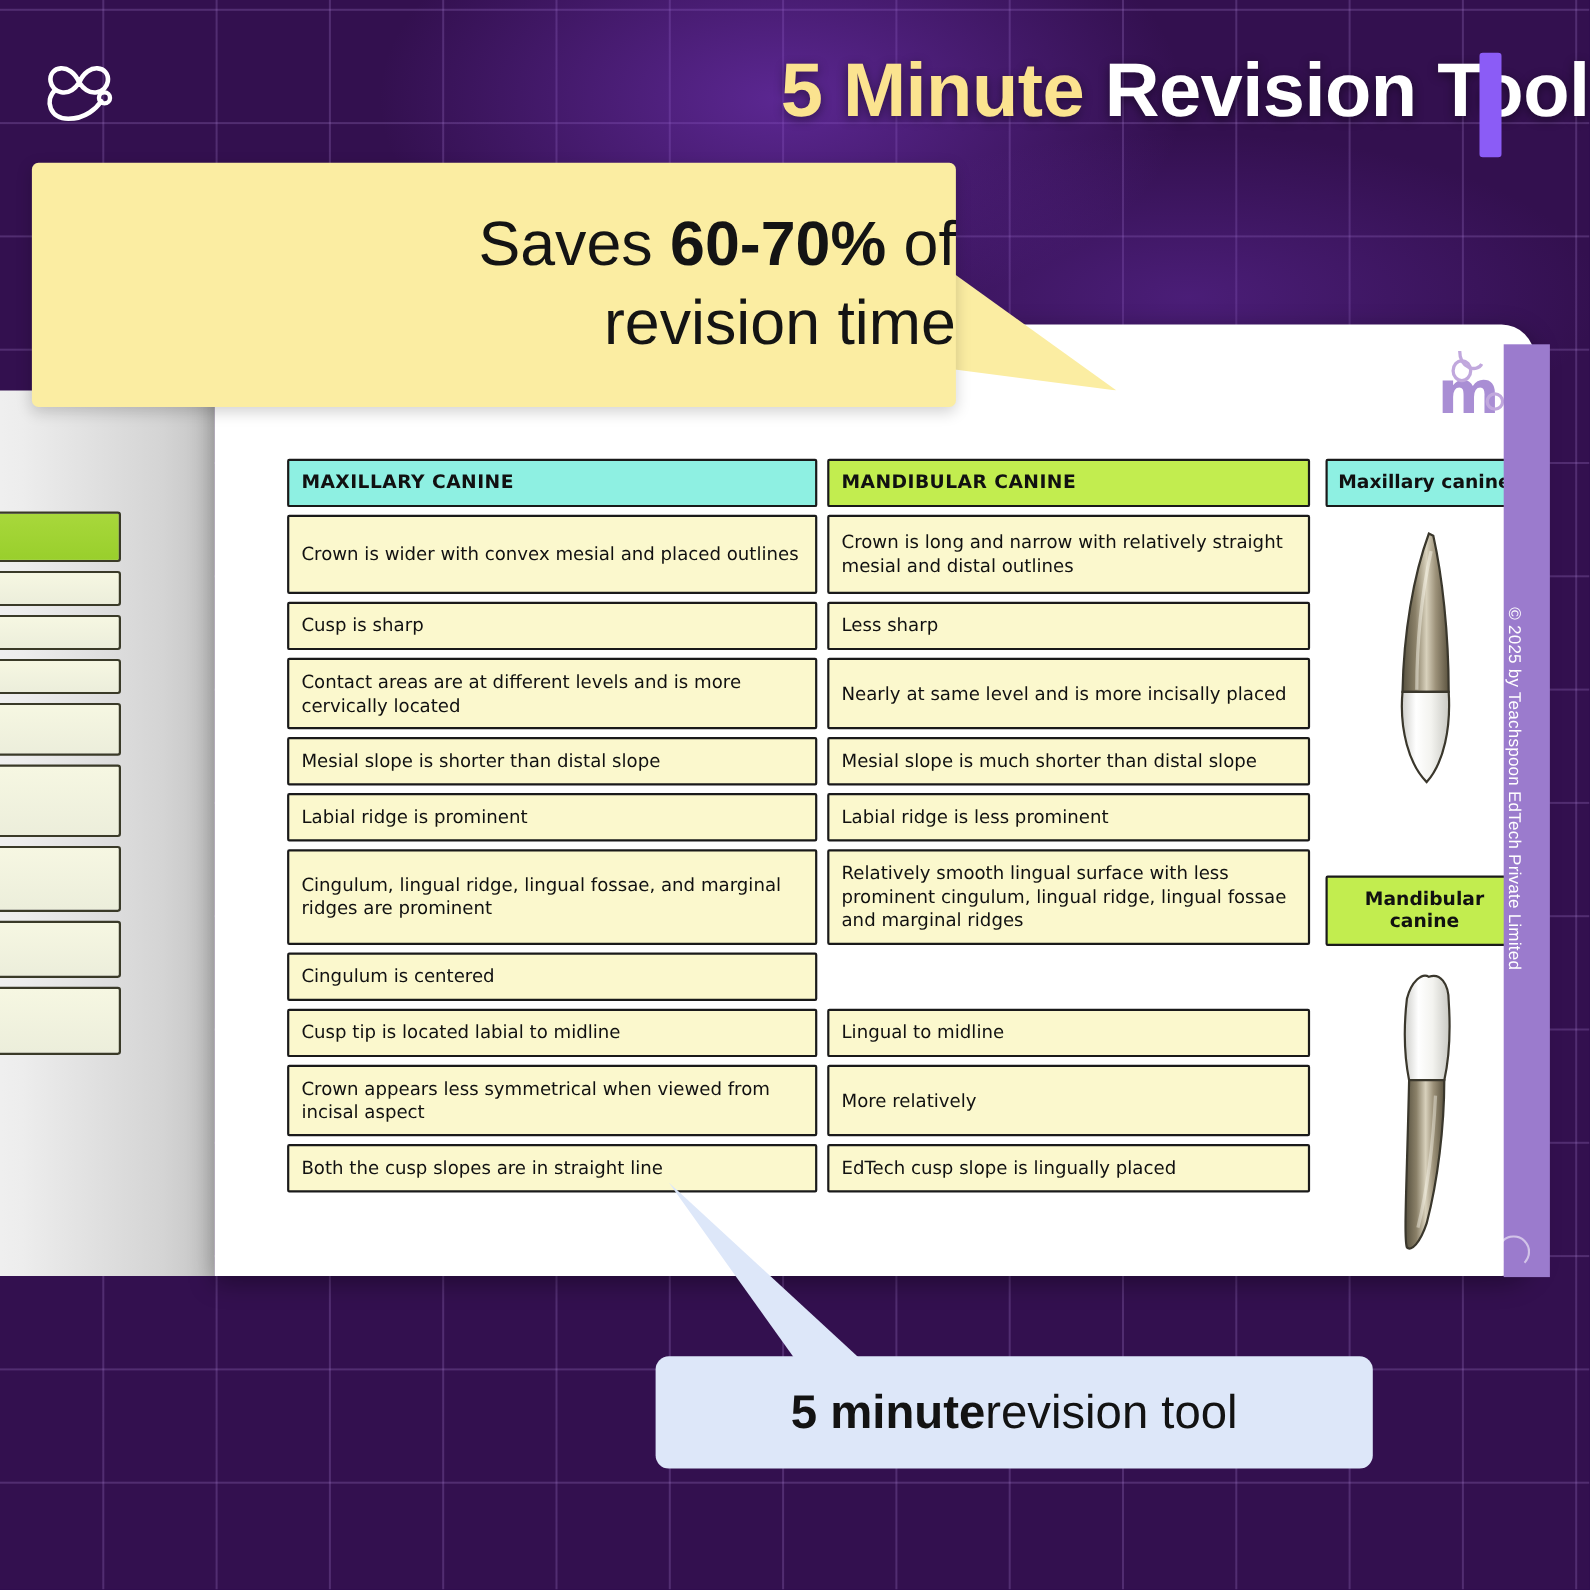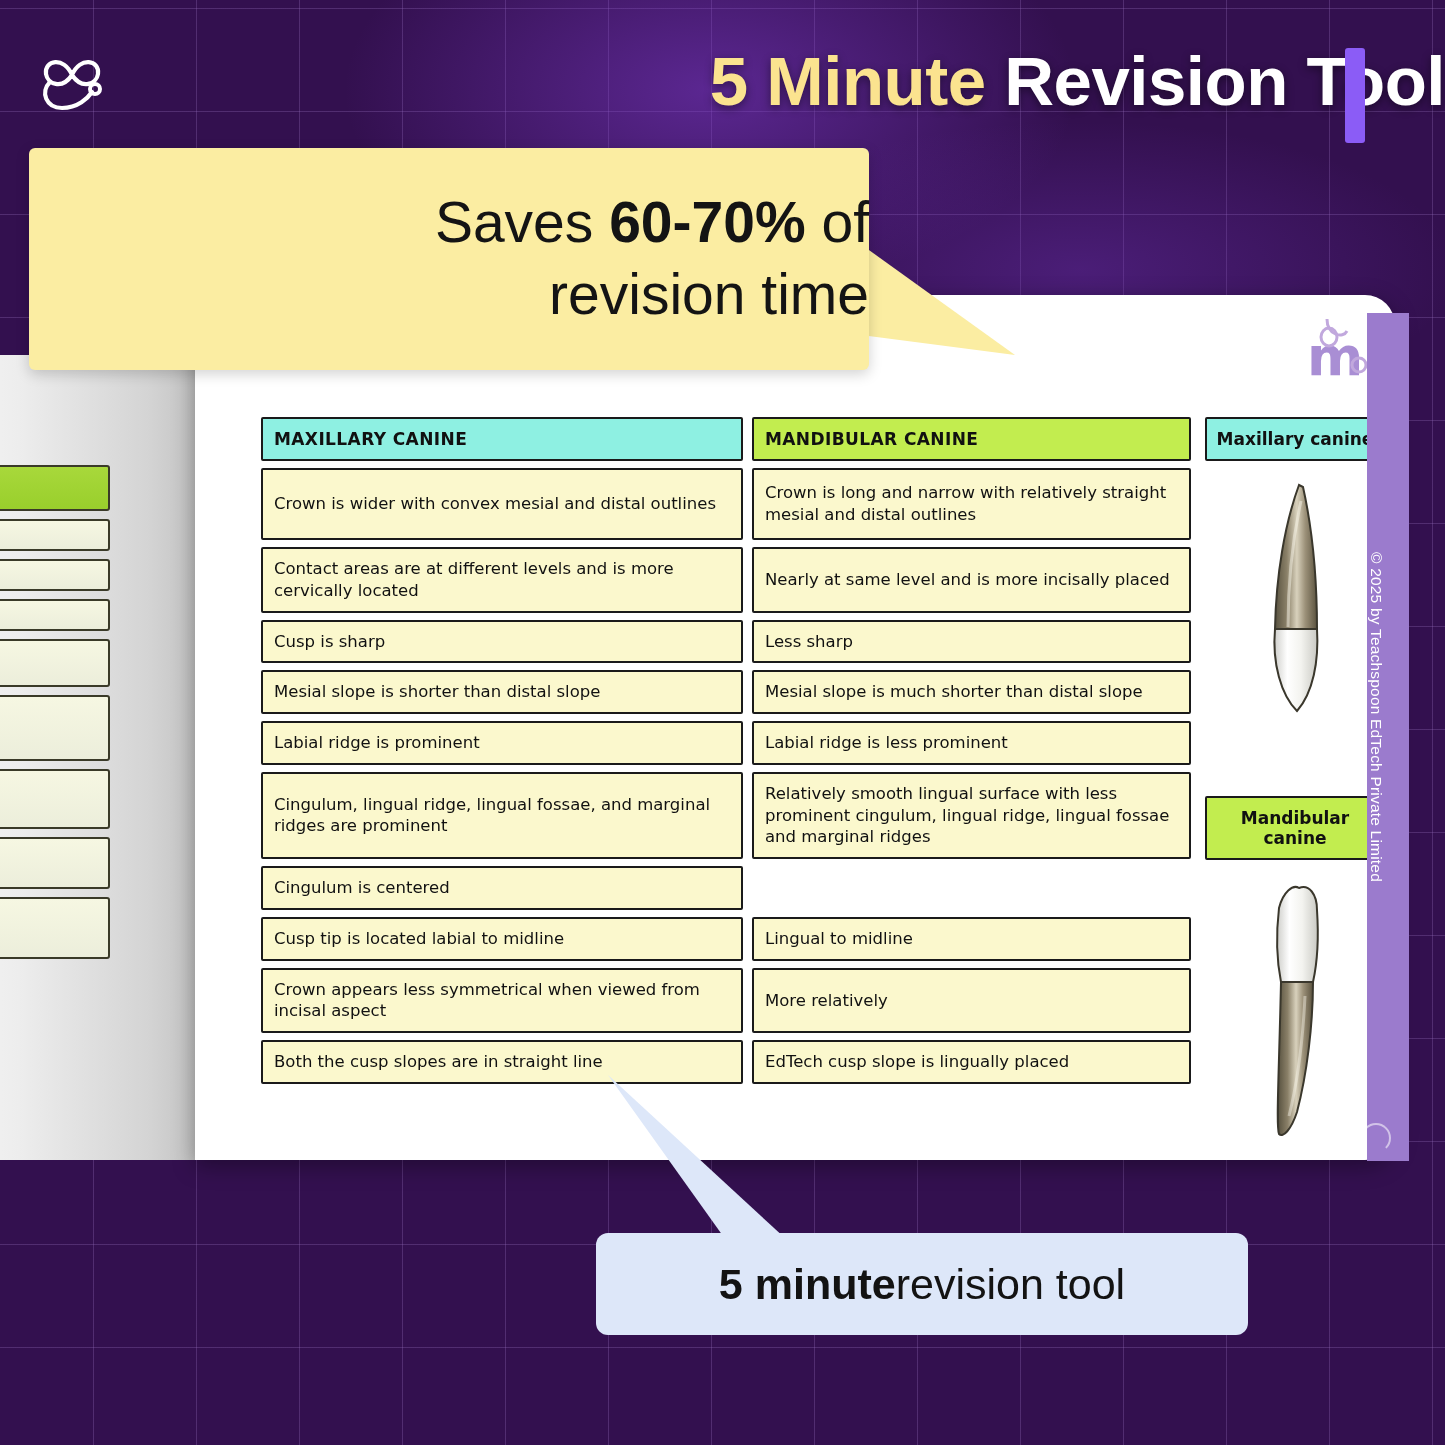--- a/index.html
+++ b/index.html
@@ -195,30 +195,30 @@
         <circle cx="56" cy="52" r="7" fill="none" stroke="#b79ad8" stroke-width="3"></circle>
       </svg>
     </div>
 
     <div id="ctable">
       <div class="trow">
         <div class="cell hdr c1">MAXILLARY CANINE</div>
         <div class="cell hdr c2">MANDIBULAR CANINE</div>
       </div>
       <div class="trow">
-        <div class="cell c1" style="min-height:72px">Crown is wider with convex mesial and distal outlines</div>
+        <div class="cell c1" style="min-height:72px">Crown is wider with convex mesial and placed outlines</div>
         <div class="cell c2" style="min-height:72px">Crown is long and narrow with relatively straight mesial and distal outlines</div>
+      </div>
+      <div class="trow">
+        <div class="cell c1">Cusp is sharp</div>
+        <div class="cell c2">Less sharp</div>
       </div>
       <div class="trow">
         <div class="cell c1" style="min-height:56px">Contact areas are at different levels and is more cervically located</div>
         <div class="cell c2" style="min-height:56px">Nearly at same level and is more incisally placed</div>
-      </div>
-      <div class="trow">
-        <div class="cell c1">Cusp is sharp</div>
-        <div class="cell c2">Less sharp</div>
       </div>
       <div class="trow">
         <div class="cell c1">Mesial slope is shorter than distal slope</div>
         <div class="cell c2">Mesial slope is much shorter than distal slope</div>
       </div>
       <div class="trow">
         <div class="cell c1">Labial ridge is prominent</div>
         <div class="cell c2">Labial ridge is less prominent</div>
       </div>
       <div class="trow">

